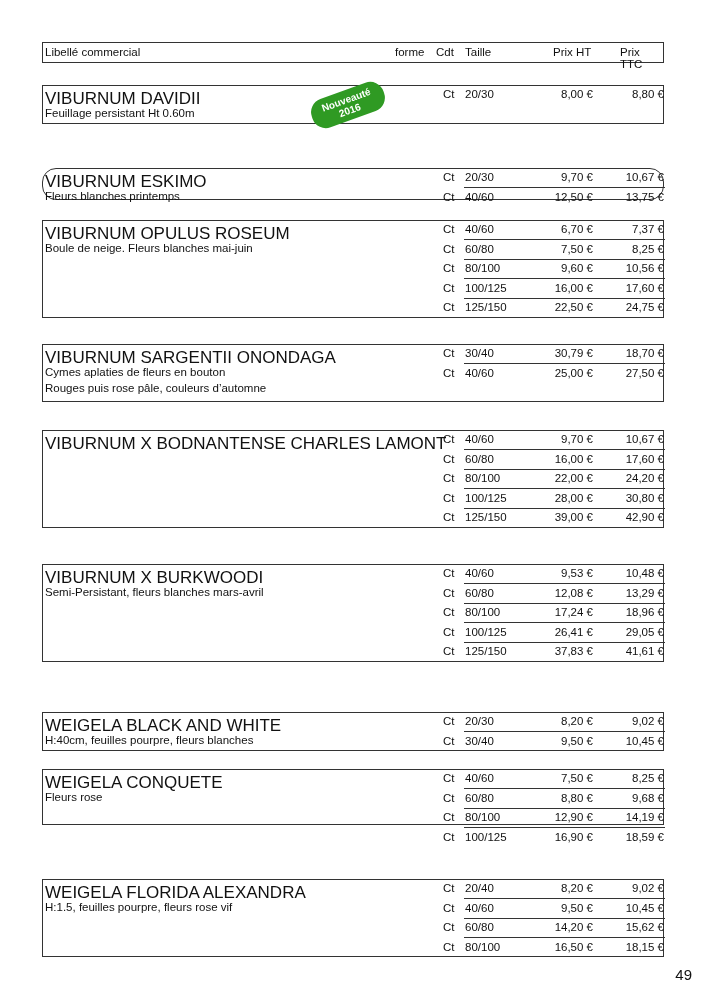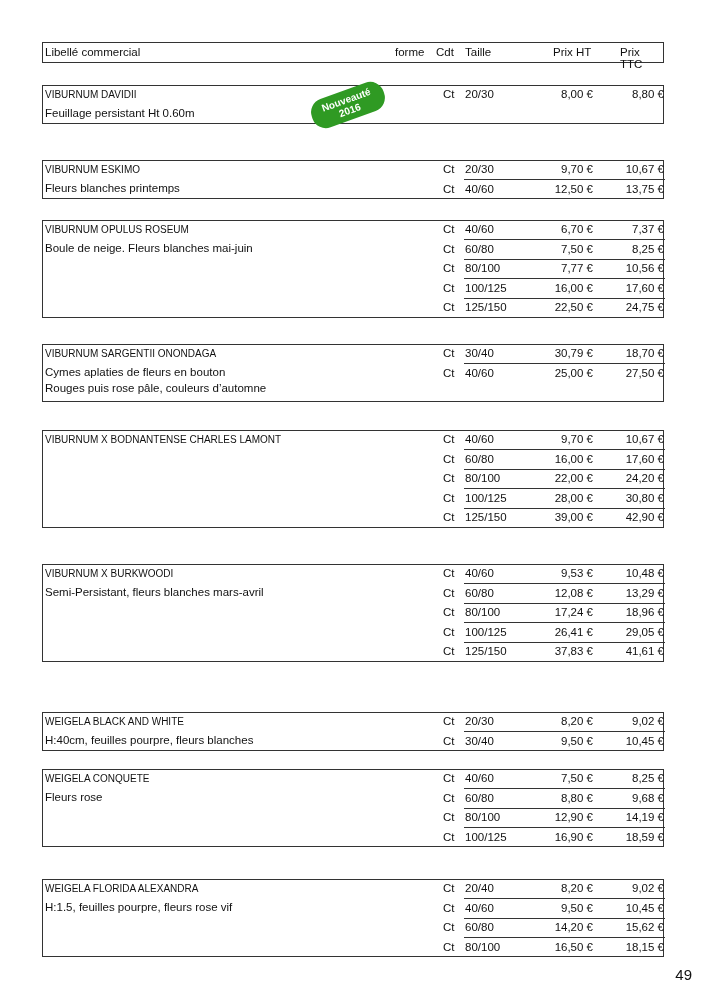--- a/index.html
+++ b/index.html
@@ -1,21 +1,21 @@
 <!DOCTYPE html>
 <html><head>
 <meta charset="utf-8">
 <style>
   html, body { margin:0; padding:0; background:#ffffff; }
   body { width:706px; height:1000px; position:relative; overflow:hidden;
          font-family:"Liberation Sans", sans-serif; color:#111; font-size:11.5px; }
   .box { position:absolute; left:42px; width:622px; border:1px solid #333; box-sizing:border-box; background:#fff; }
   .hdr { top:42px; height:21px; }
   .hdr span { position:absolute; top:3px; font-size:11.5px; }
-  .name { position:absolute; left:2px; top:3px; font-size:10px; white-space:nowrap; }
+  .name { position:absolute; left:2px; top:3px; font-size:17px; white-space:nowrap; }
   .desc { position:absolute; left:2px; font-size:11.5px; white-space:nowrap; line-height:16px; }
   .row { position:absolute; left:0; width:622px; height:19px; }
   .row .cdt { position:absolute; left:400px; top:2px; }
   .row .taille { position:absolute; left:422px; top:2px; }
   .row .ht { position:absolute; right:72px; top:2px; text-align:right; }
   .row .ttc { position:absolute; right:1px; top:2px; text-align:right; }
   .row .line { position:absolute; left:421px; right:0; bottom:0; border-bottom:1.5px solid #333; }
   .badge { position:absolute; left:310px; top:90px; width:76px; height:30px; background:#2f9a23;
            border-radius:14px; transform:rotate(-20deg); color:#fff; font-weight:bold;
            font-size:10px; text-align:center; line-height:11px; padding-top:4px; box-sizing:border-box; }
@@ -38,21 +38,21 @@
       <div class="name">VIBURNUM DAVIDII</div>
       <div class="desc" style="top:19px">Feuillage persistant Ht 0.60m</div>
       <div class="row" style="top:0px">
       <span class="cdt">Ct</span>
       <span class="taille">20/30</span>
       <span class="ht">8,00 €</span>
       <span class="ttc">8,80 €</span>
 
     </div>
     </div>
-    <div class="box" style="top: 160px; height: 39px;">
+    <div class="box" style="top: 168px; height: 32px; border-radius: 14px;">
       <div class="name">VIBURNUM ESKIMO</div>
       <div class="desc" style="top:19px">Fleurs blanches printemps</div>
       <div class="row" style="top:0px">
       <span class="cdt">Ct</span>
       <span class="taille">20/30</span>
       <span class="ht">9,70 €</span>
       <span class="ttc">10,67 €</span>
       <div class="line"></div>
     </div>
       <div class="row" style="top:19.5px">
@@ -76,21 +76,21 @@
       <div class="row" style="top:19.5px">
       <span class="cdt">Ct</span>
       <span class="taille">60/80</span>
       <span class="ht">7,50 €</span>
       <span class="ttc">8,25 €</span>
       <div class="line"></div>
     </div>
       <div class="row" style="top:39px">
       <span class="cdt">Ct</span>
       <span class="taille">80/100</span>
-      <span class="ht">7,77 €</span>
+      <span class="ht">9,60 €</span>
       <span class="ttc">10,56 €</span>
       <div class="line"></div>
     </div>
       <div class="row" style="top:58.5px">
       <span class="cdt">Ct</span>
       <span class="taille">100/125</span>
       <span class="ht">16,00 €</span>
       <span class="ttc">17,60 €</span>
       <div class="line"></div>
     </div>
@@ -209,21 +209,21 @@
       <div class="line"></div>
     </div>
       <div class="row" style="top:19.5px">
       <span class="cdt">Ct</span>
       <span class="taille">30/40</span>
       <span class="ht">9,50 €</span>
       <span class="ttc">10,45 €</span>
 
     </div>
     </div>
-    <div class="box" style="top: 769px; height: 78px;">
+    <div class="box" style="top: 769px; height: 56px;">
       <div class="name">WEIGELA CONQUETE</div>
       <div class="desc" style="top:19px">Fleurs rose</div>
       <div class="row" style="top:0px">
       <span class="cdt">Ct</span>
       <span class="taille">40/60</span>
       <span class="ht">7,50 €</span>
       <span class="ttc">8,25 €</span>
       <div class="line"></div>
     </div>
       <div class="row" style="top:19.5px">

